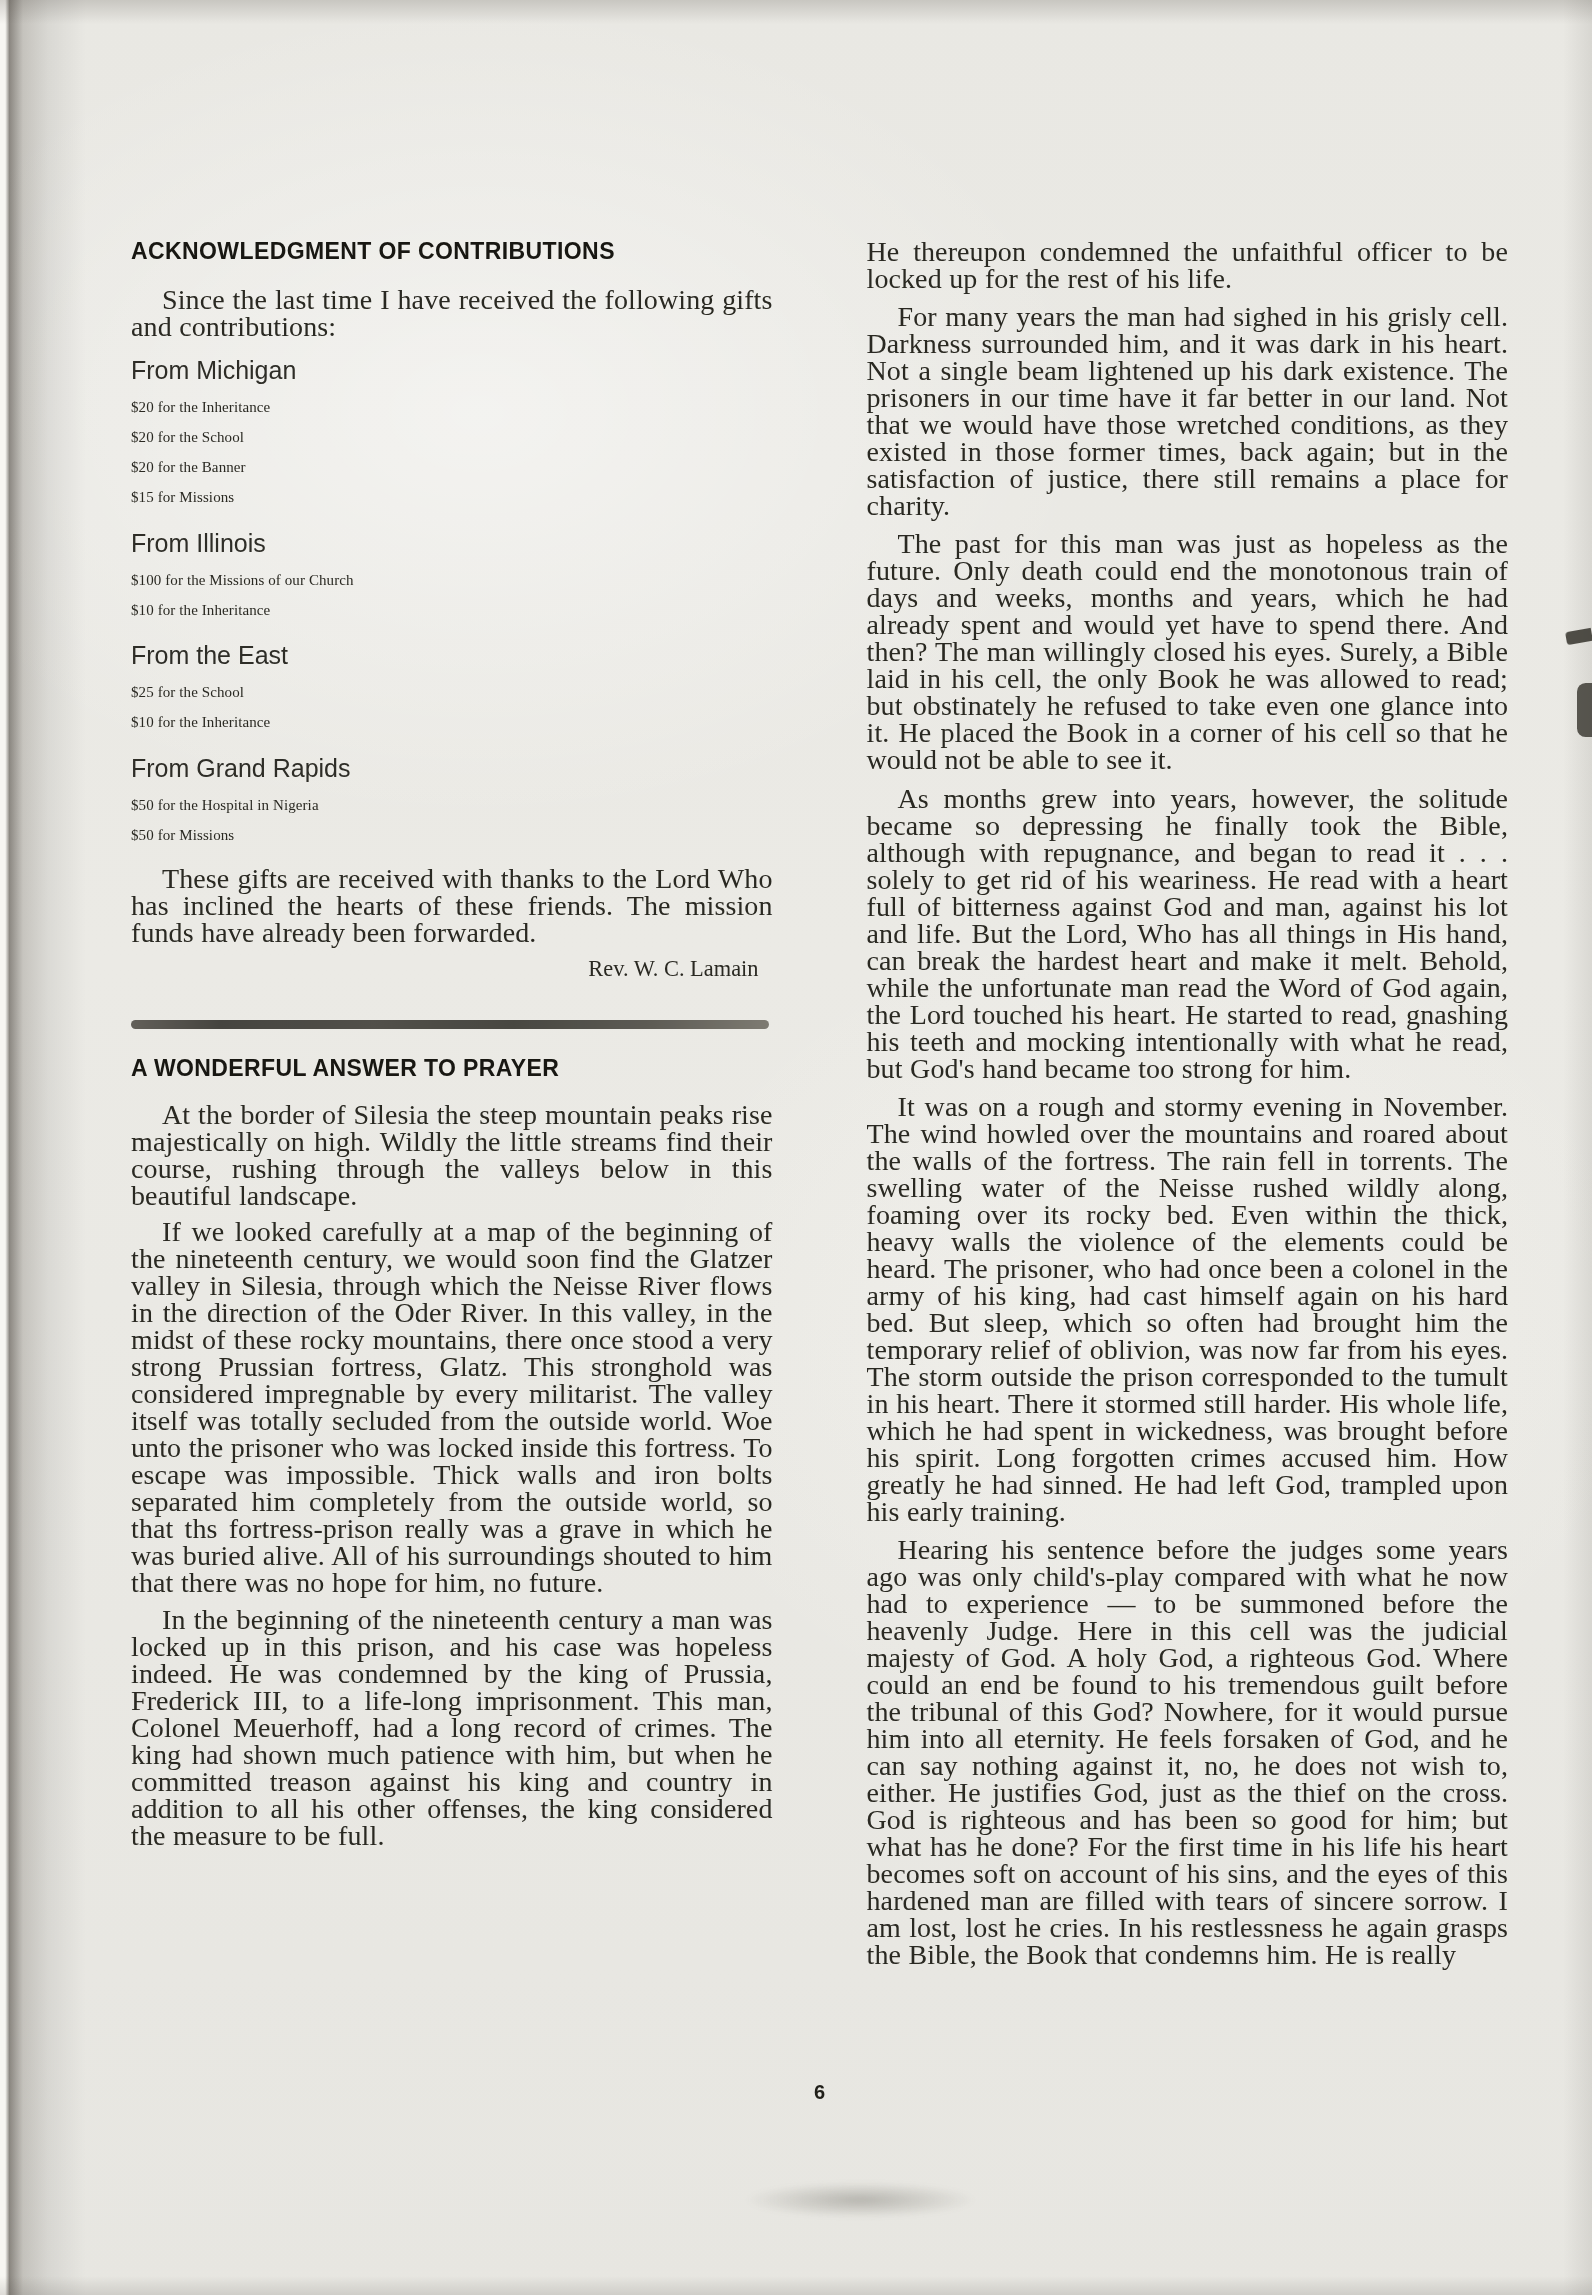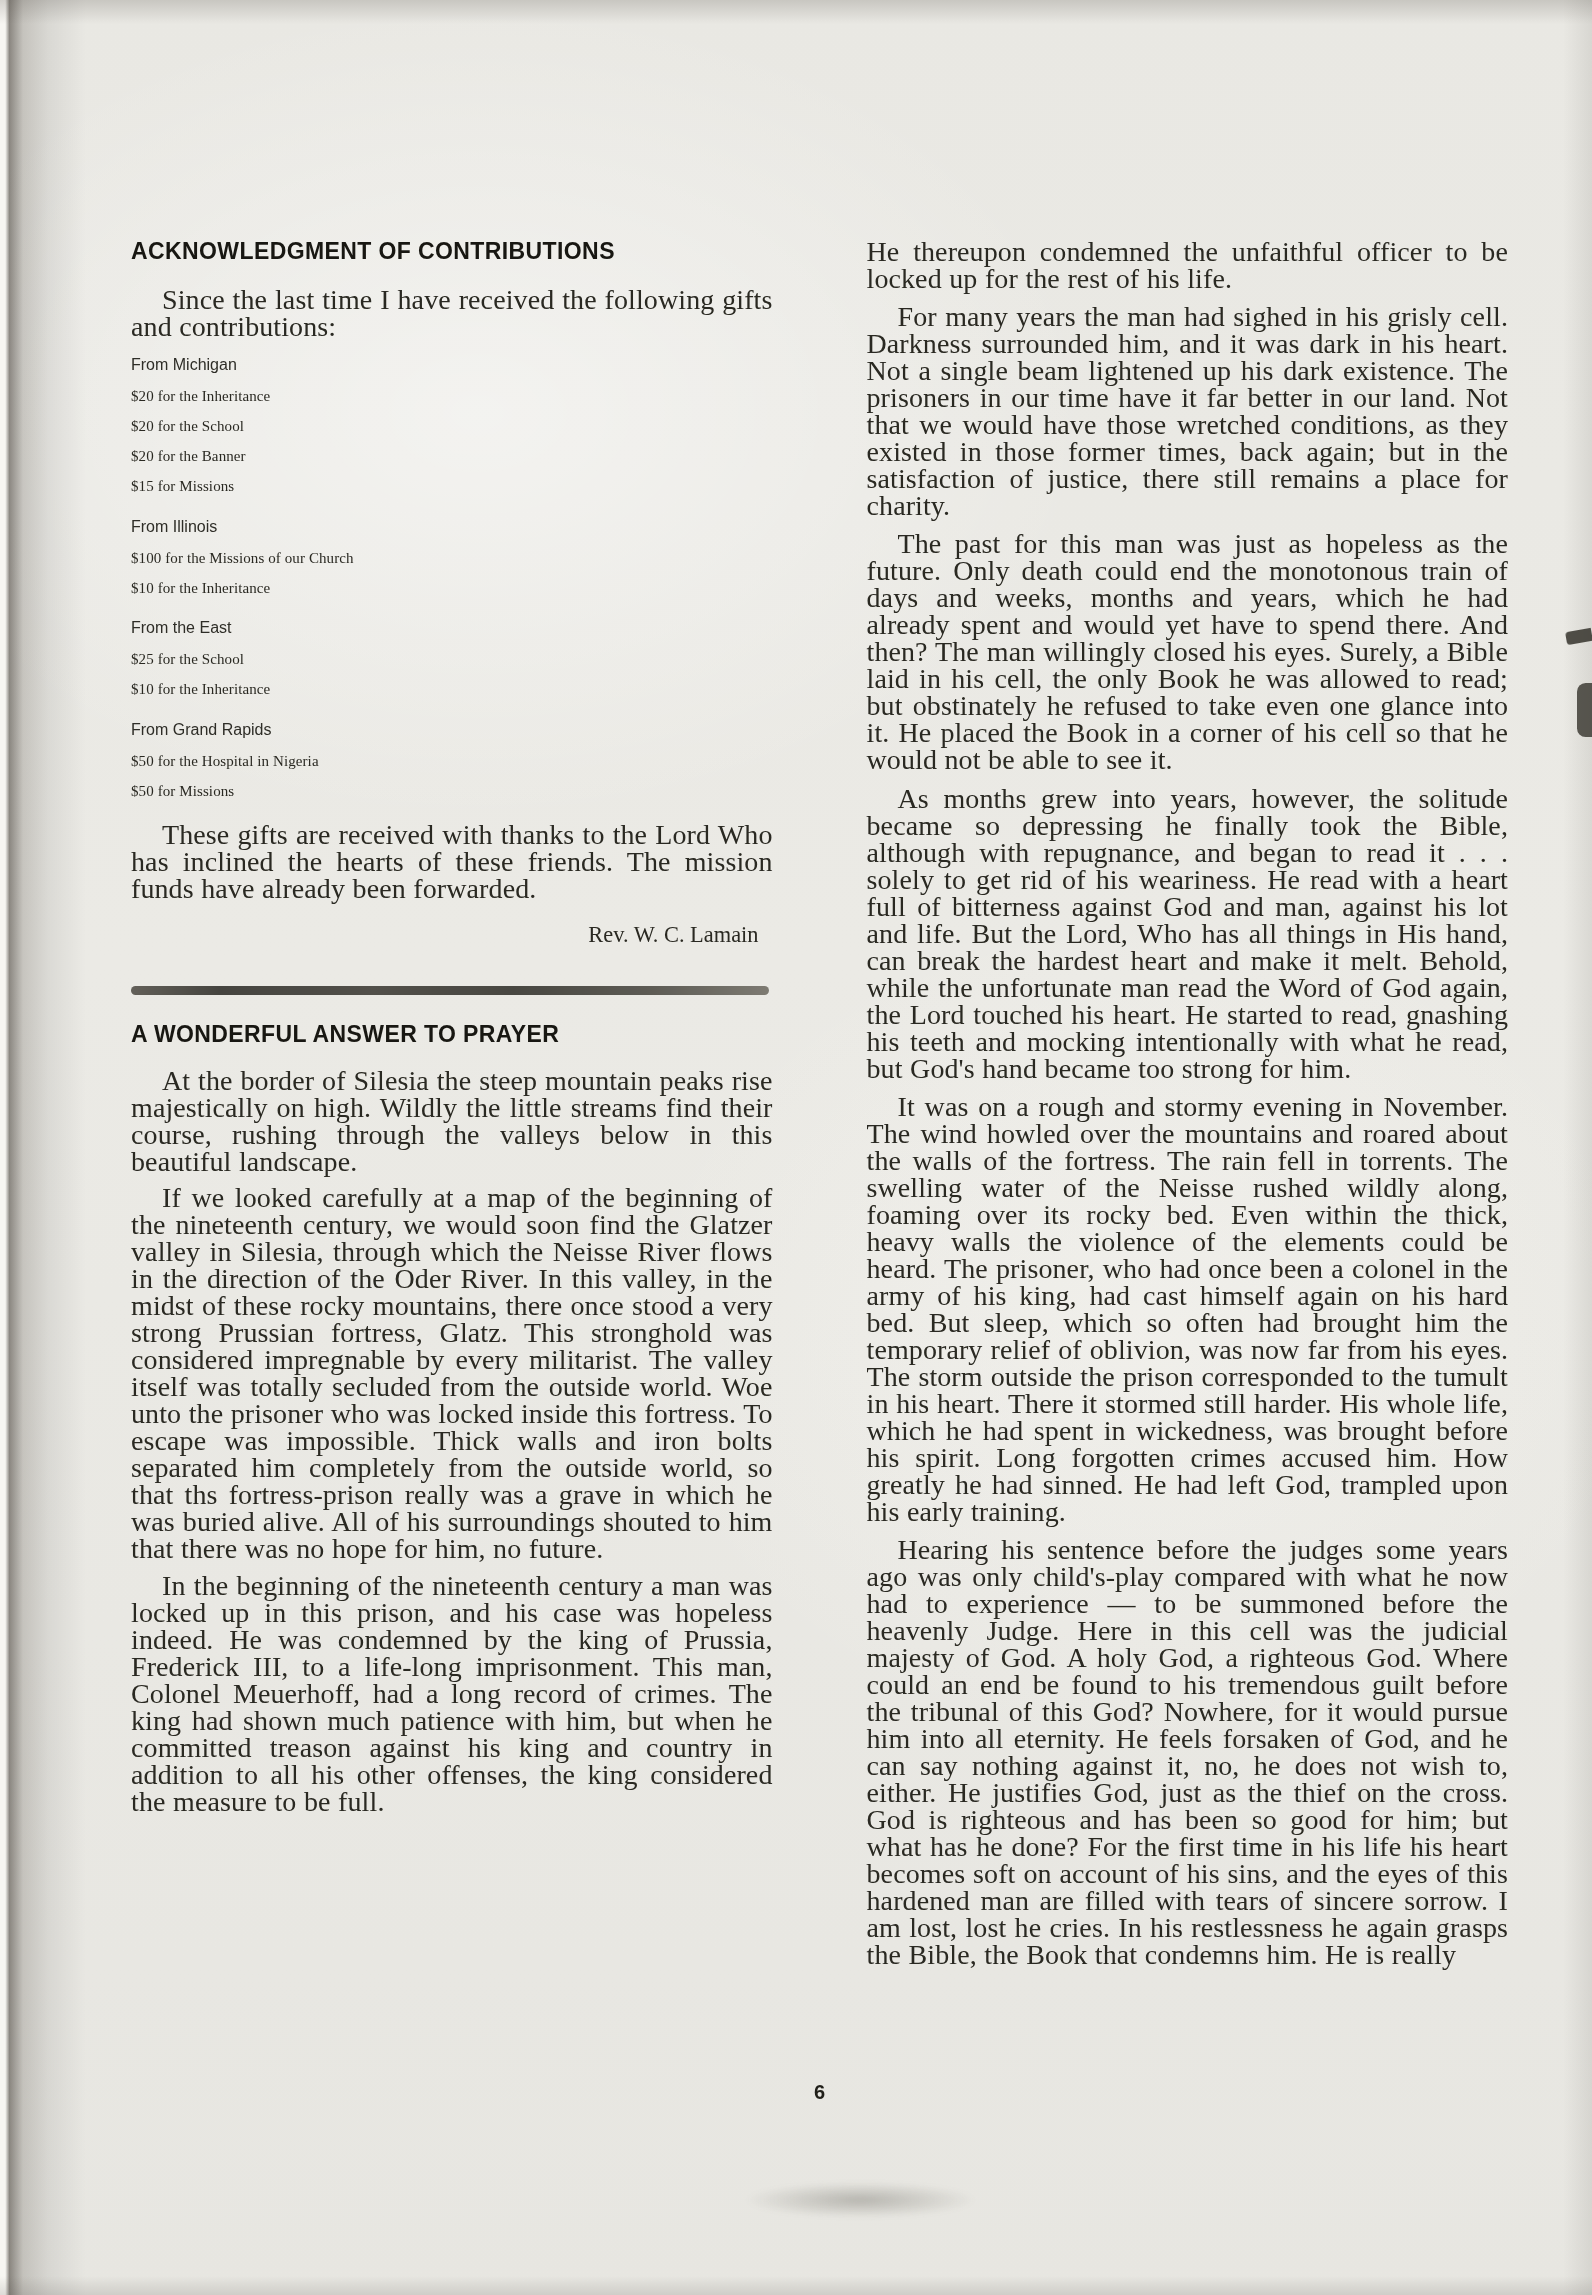--- a/index.html
+++ b/index.html
@@ -57,27 +57,27 @@
   .para {
     font-size:28px; line-height:27px; text-align:justify;
     text-indent:31px; margin-bottom:9.5px; letter-spacing:0.1px;
     word-spacing:0.4px;
   }
   .para.flush { text-indent:0; }
   .col-right .para { margin-bottom:11.2px; }
 
   .place {
     font-family:"Liberation Sans", sans-serif;
-    font-size:16px; color:#2e2d27; margin:16.4px 0 7px 0;
+    font-size:25px; color:#2e2d27; margin:16.4px 0 7px 0;
   }
   .item { font-size:15px; line-height:30px; letter-spacing:0.1px; }
 
   .closing { margin-top:15.5px; }
   .signature {
-    font-size:22.4px; text-align:right; padding-right:14px; margin-top:20px;
+    font-size:22.4px; text-align:right; padding-right:14px; margin-top:10px;
   }
 
   .rule {
     height:8.6px; margin:38px 3.5px 26px 0;
     border-radius:5.2px;
     background:linear-gradient(90deg,
       #504d46 0%, #2f2e29 14%, #3d3b35 38%, #32312b 60%, #4b4942 82%, #6f6c63 100%);
     opacity:0.88;
     filter:blur(0.3px);
   }

